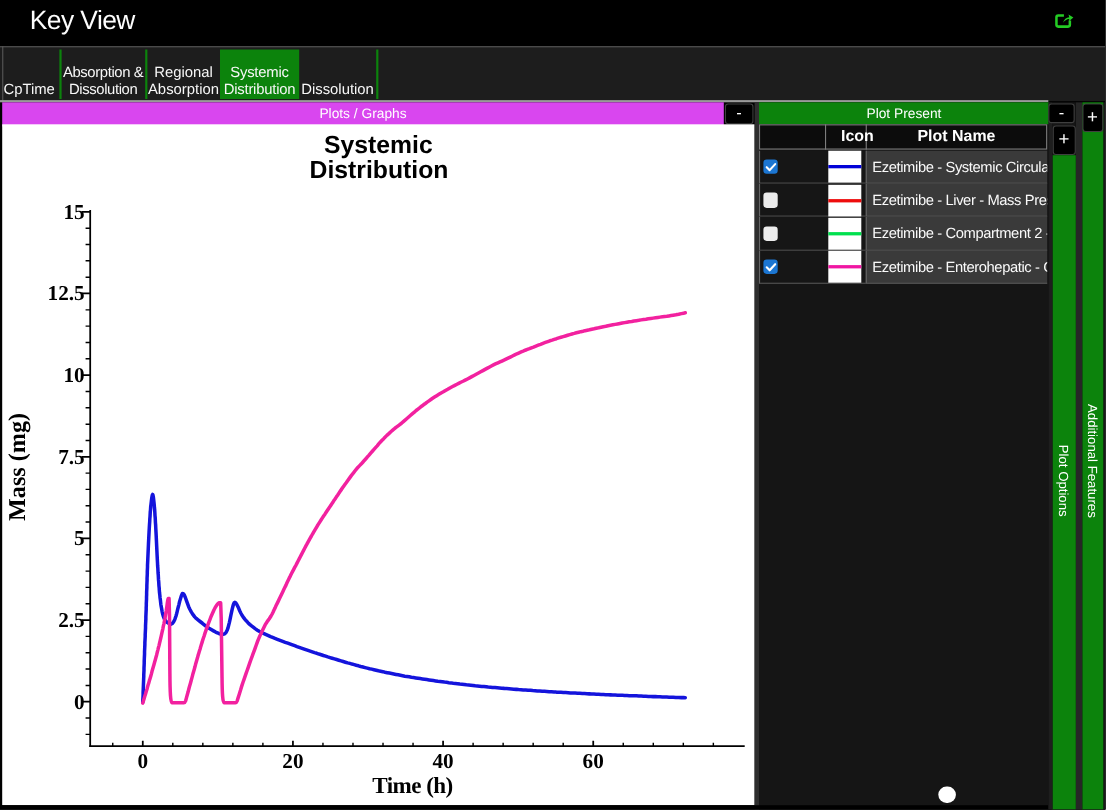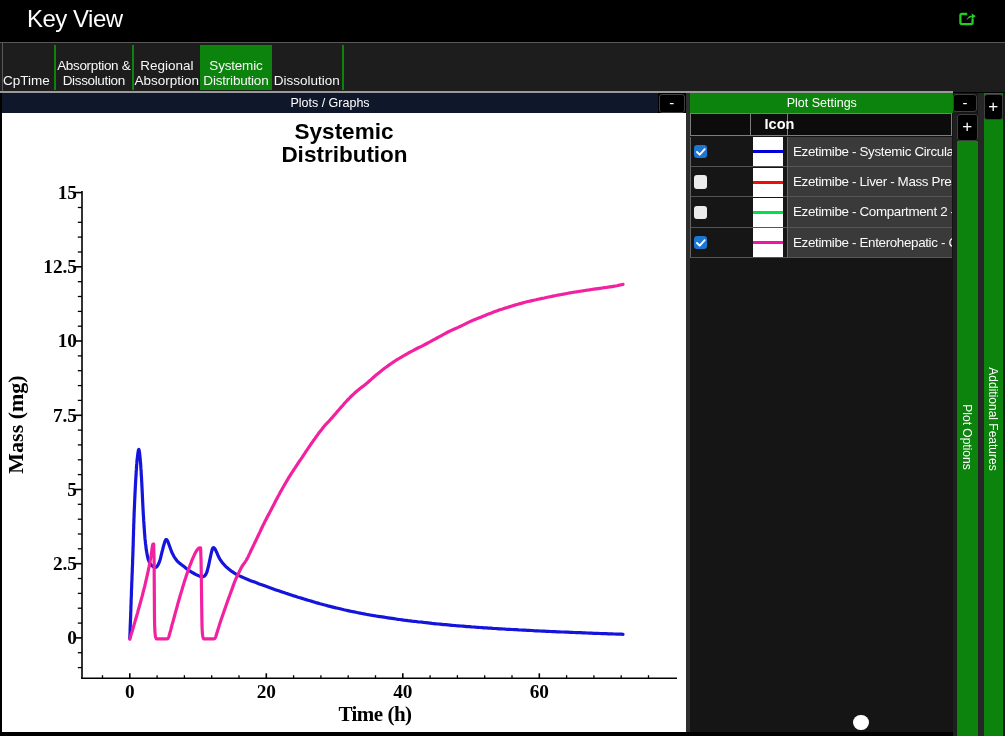--- a/index.html
+++ b/index.html
@@ -24,21 +24,21 @@
 <div class="abs tabtx" style="left:2px;top:42px;width:49px;">CpTime</div>
 <div class="abs tabtx" style="left:55.7px;top:42px;width:76.2px;letter-spacing:-0.35px;">Absorption &amp;<br>Dissolution</div>
 <div class="abs tabtx" style="left:133.9px;top:42px;width:65.8px;">Regional<br>Absorption</div>
 <div class="abs tabtx" style="left:199.7px;top:42px;width:72.5px;letter-spacing:-0.2px;">Systemic<br>Distribution</div>
 <div class="abs tabtx" style="left:272.2px;top:42px;width:69.3px;">Dissolution</div>
 <style>.tabtx { height:49.5px; display:flex; flex-direction:column; justify-content:flex-end;
  text-align:center; color:#f7f7f7; font-size:13.5px; line-height:15.2px; padding-bottom:3.5px; }</style>
 
 <div class="abs" style="left:0;top:91.4px;width:953px;height:1.6px;background:#9a9a9a;"></div>
 
-<div class="abs" style="left:2px;top:93px;width:656px;height:22px;background:#0f172a;color:#fff;font-size:12.5px;text-align:center;line-height:20px;">Plots / Graphs</div>
+<div class="abs" style="left:2px;top:93px;width:656px;height:22px;background:#d946ef;color:#fff;font-size:12.5px;text-align:center;line-height:20px;">Plots / Graphs</div>
 <div class="abs" style="left:658.5px;top:93.5px;width:26.5px;height:19px;background:#000;border:1px solid #3f3f3f;border-radius:3px;color:#fff;text-align:center;font-size:15px;line-height:16px;">-</div>
 <div class="abs" style="left:2px;top:113px;width:684px;height:619px;background:#fff;"></div>
 
 <svg class="abs" style="left:2px;top:113px" width="684" height="619" viewBox="2 113 684 619">
   <text x="344" y="138.8" text-anchor="middle" font-size="22.5" font-weight="bold" fill="#000">Systemic</text>
   <text x="344.5" y="162.1" text-anchor="middle" font-size="22.5" font-weight="bold" fill="#000">Distribution</text>
   <text x="375" y="720.5" text-anchor="middle" font-family="Liberation Serif, serif" font-size="21" font-weight="bold" letter-spacing="-0.5" fill="#000">Time (h)</text>
   <text x="23" y="424.5" text-anchor="middle" font-family="Liberation Serif, serif" font-size="22" font-weight="bold" fill="#000" transform="rotate(-90 23 424.5)">Mass (mg)</text>
 <line x1="82" y1="191" x2="82" y2="679" stroke="#000" stroke-width="1.6"></line>
 <line x1="81.2" y1="678.3" x2="677" y2="678.3" stroke="#000" stroke-width="1.6"></line>
@@ -107,26 +107,27 @@
 <line x1="593.9" y1="675.2" x2="593.9" y2="678.3" stroke="#000" stroke-width="1.3"></line>
 <line x1="621.2" y1="675.2" x2="621.2" y2="678.3" stroke="#000" stroke-width="1.3"></line>
 <line x1="648.5" y1="675.2" x2="648.5" y2="678.3" stroke="#000" stroke-width="1.3"></line>
   <path d="M129.8 638.3 L129.8 637.1 L129.9 635.5 L130.0 633.7 L130.1 631.7 L130.1 629.5 L130.2 627.1 L130.3 624.6 L130.4 622.1 L130.5 619.5 L130.6 617.0 L130.7 615.2 L130.7 613.3 L130.8 611.3 L130.9 609.4 L130.9 607.3 L131.0 605.3 L131.1 603.2 L131.1 601.0 L131.2 598.9 L131.3 596.7 L131.4 594.6 L131.4 592.4 L131.5 590.2 L131.6 588.0 L131.7 586.1 L131.7 584.2 L131.8 582.4 L131.9 580.5 L132.0 578.6 L132.0 576.7 L132.1 574.9 L132.2 572.9 L132.3 571.0 L132.3 569.0 L132.4 567.0 L132.5 564.9 L132.6 562.8 L132.6 560.6 L132.7 558.3 L132.8 556.0 L132.9 554.2 L132.9 552.4 L133.0 550.5 L133.0 548.6 L133.1 546.6 L133.2 544.6 L133.2 542.6 L133.3 540.5 L133.3 538.4 L133.4 536.3 L133.5 534.2 L133.5 532.1 L133.6 530.0 L133.7 527.8 L133.7 525.7 L133.8 523.7 L133.9 521.6 L133.9 519.6 L134.0 517.6 L134.1 515.7 L134.1 513.8 L134.2 512.0 L134.3 509.7 L134.4 507.4 L134.5 505.1 L134.6 502.8 L134.7 500.5 L134.8 498.3 L134.9 496.1 L135.0 493.9 L135.1 491.8 L135.2 489.8 L135.3 487.7 L135.4 485.8 L135.5 483.9 L135.6 482.0 L135.7 480.3 L135.8 478.6 L135.9 477.0 L136.1 474.2 L136.2 471.7 L136.4 469.4 L136.5 467.4 L136.6 465.5 L136.8 463.7 L136.9 462.1 L137.0 460.5 L137.2 459.0 L137.6 455.6 L138.0 452.5 L138.4 450.3 L138.8 449.5 L139.1 450.2 L139.4 451.8 L139.7 454.2 L140.0 457.0 L140.3 460.0 L140.4 461.6 L140.6 463.2 L140.7 464.9 L140.8 466.7 L140.9 468.7 L141.1 470.7 L141.2 472.8 L141.3 475.1 L141.5 477.5 L141.6 480.0 L141.7 481.7 L141.8 483.5 L141.9 485.4 L142.0 487.3 L142.1 489.4 L142.2 491.5 L142.3 493.6 L142.4 495.8 L142.5 497.9 L142.6 500.1 L142.7 502.2 L142.8 504.3 L142.9 506.3 L143.0 508.3 L143.1 510.2 L143.2 512.0 L143.3 514.3 L143.5 516.6 L143.6 518.8 L143.7 520.9 L143.9 523.0 L144.0 525.1 L144.1 527.0 L144.3 529.0 L144.4 530.8 L144.5 532.6 L144.7 534.3 L144.8 536.0 L145.0 538.7 L145.3 541.1 L145.5 543.4 L145.8 545.5 L146.0 547.4 L146.2 549.3 L146.5 551.0 L147.0 553.8 L147.4 556.2 L147.9 558.2 L148.4 560.0 L149.5 562.7 L150.6 564.5 L151.8 565.7 L153.0 566.5 L154.4 567.2 L155.7 567.4 L156.9 566.6 L158.0 565.0 L159.0 562.9 L160.0 560.0 L160.5 558.2 L161.0 556.2 L161.5 554.0 L162.0 552.0 L162.7 549.4 L163.3 546.8 L164.0 544.5 L164.9 541.5 L165.8 539.6 L166.7 539.7 L167.6 541.0 L168.5 543.2 L169.5 546.0 L170.5 548.8 L171.5 551.5 L172.7 554.1 L174.0 556.5 L175.5 558.8 L177.0 560.8 L178.4 562.2 L180.0 563.5 L181.9 565.0 L184.0 566.6 L186.0 568.2 L188.0 569.8 L190.0 571.1 L192.0 572.3 L194.1 573.5 L196.0 574.6 L197.6 575.3 L199.0 575.9 L200.5 576.4 L202.0 576.7 L203.3 576.6 L204.5 576.0 L205.5 574.9 L206.5 573.0 L207.2 571.1 L207.8 568.7 L208.5 566.0 L209.0 563.7 L209.5 561.2 L210.0 558.8 L210.5 556.5 L211.1 553.8 L211.7 551.4 L212.2 549.5 L212.9 548.0 L213.6 547.6 L214.4 548.2 L215.3 549.5 L216.1 551.1 L217.0 553.0 L217.9 555.2 L219.0 557.5 L220.2 559.6 L221.5 561.5 L222.7 563.1 L224.0 564.5 L225.4 566.1 L227.0 567.6 L228.7 569.0 L230.5 570.4 L232.2 571.7 L234.0 572.9 L236.0 574.1 L238.0 575.2 L240.0 576.1 L242.0 577.0 L244.0 577.9 L246.0 578.8 L247.8 579.5 L250.0 580.4 L252.1 581.2 L254.6 582.1 L257.0 583.0 L259.3 583.9 L261.6 584.7 L264.0 585.6 L265.9 586.3 L267.9 587.0 L270.0 587.8 L272.0 588.5 L274.0 589.2 L275.9 589.9 L277.9 590.6 L280.0 591.3 L281.9 591.9 L283.9 592.6 L285.9 593.3 L288.0 593.9 L290.0 594.6 L292.0 595.2 L294.0 595.9 L296.0 596.5 L298.0 597.2 L300.0 597.8 L302.0 598.4 L304.0 599.0 L306.0 599.6 L308.0 600.2 L310.0 600.8 L312.0 601.4 L314.0 602.0 L316.0 602.6 L318.0 603.1 L320.0 603.7 L322.0 604.2 L323.9 604.8 L325.9 605.3 L327.9 605.9 L330.0 606.4 L331.9 606.9 L333.9 607.4 L335.9 607.9 L337.9 608.3 L340.0 608.8 L342.0 609.3 L344.0 609.8 L346.0 610.2 L348.0 610.6 L350.0 611.1 L352.0 611.5 L354.0 611.9 L356.0 612.3 L358.0 612.7 L360.0 613.1 L362.0 613.5 L364.0 613.9 L366.0 614.3 L368.0 614.7 L370.0 615.0 L372.0 615.3 L374.0 615.7 L376.0 616.0 L378.0 616.3 L380.0 616.6 L382.0 616.9 L384.0 617.2 L386.0 617.5 L388.0 617.8 L390.0 618.1 L392.0 618.4 L394.0 618.7 L396.0 619.0 L398.0 619.3 L400.0 619.5 L402.0 619.8 L404.0 620.1 L406.0 620.3 L408.0 620.6 L410.0 620.8 L412.0 621.1 L414.0 621.3 L416.0 621.5 L418.0 621.8 L420.0 622.0 L422.0 622.2 L424.0 622.5 L426.0 622.7 L428.0 622.9 L430.0 623.1 L432.0 623.4 L434.0 623.6 L436.0 623.8 L438.0 624.0 L440.0 624.2 L441.9 624.4 L443.8 624.6 L445.8 624.7 L447.8 624.9 L450.0 625.1 L452.0 625.3 L454.1 625.5 L456.2 625.7 L458.4 625.8 L460.6 626.0 L462.8 626.2 L465.0 626.4 L467.1 626.6 L469.3 626.7 L471.4 626.9 L473.6 627.0 L475.7 627.2 L477.9 627.3 L480.0 627.5 L482.1 627.6 L484.3 627.8 L486.4 627.9 L488.6 628.1 L490.7 628.2 L492.9 628.4 L495.0 628.5 L497.1 628.6 L499.3 628.8 L501.4 628.9 L503.6 629.0 L505.7 629.2 L507.9 629.3 L510.0 629.4 L512.1 629.5 L514.3 629.6 L516.4 629.7 L518.6 629.9 L520.7 630.0 L522.9 630.1 L525.0 630.2 L527.1 630.3 L529.3 630.4 L531.4 630.5 L533.6 630.7 L535.7 630.8 L537.9 630.9 L540.0 631.0 L542.1 631.1 L544.3 631.2 L546.4 631.3 L548.6 631.4 L550.7 631.5 L552.9 631.6 L555.0 631.7 L557.1 631.8 L559.3 631.9 L561.4 632.0 L563.6 632.0 L565.7 632.1 L567.9 632.2 L570.0 632.3 L572.1 632.4 L574.3 632.5 L576.4 632.6 L578.6 632.6 L580.7 632.7 L582.9 632.8 L585.0 632.9 L587.2 633.0 L589.4 633.1 L591.6 633.2 L593.8 633.3 L595.9 633.3 L598.0 633.4 L600.0 633.5 L602.2 633.6 L604.3 633.6 L606.2 633.7 L608.2 633.8 L610.1 633.8 L612.0 633.9 L614.4 634.0 L617.0 634.1 L619.4 634.2 L621.5 634.2 L623.0 634.3" fill="none" stroke="#1414dc" stroke-width="3.2" stroke-linejoin="round" stroke-linecap="round"></path>
   <path d="M129.8 639.2 L130.2 637.8 L130.8 635.8 L131.5 633.4 L132.3 630.9 L133.0 628.5 L133.6 626.6 L134.1 624.6 L134.7 622.6 L135.3 620.6 L135.9 618.5 L136.5 616.5 L137.1 614.5 L137.7 612.4 L138.2 610.3 L138.8 608.2 L139.4 606.1 L140.0 604.0 L140.6 601.9 L141.2 599.7 L141.8 597.5 L142.4 595.4 L142.9 593.2 L143.5 591.0 L144.0 588.8 L144.6 586.7 L145.1 584.5 L145.6 582.3 L146.1 580.2 L146.6 578.0 L147.1 575.8 L147.6 573.6 L148.1 571.4 L148.5 569.2 L149.0 567.1 L149.4 565.0 L149.9 562.5 L150.3 560.1 L150.7 557.7 L151.1 555.5 L151.4 553.5 L151.8 550.6 L152.1 548.2 L152.4 546.3 L152.7 544.8 L153.0 544.2 L153.4 544.0 L153.7 544.1 L154.1 560 L154.45 612 Q154.6 638.8 156.2 638.8 L167.2 638.8 Q168.2 638.8 168.7 637.3 L169.1 635.9 L169.6 634.0 L170.2 631.8 L170.9 629.4 L171.5 627.0 L172.0 625.0 L172.6 623.0 L173.2 620.9 L173.8 618.7 L174.4 616.5 L175.0 614.2 L175.5 612.2 L176.1 610.2 L176.7 608.1 L177.3 606.0 L177.8 603.9 L178.4 601.8 L179.0 599.8 L179.6 597.8 L180.1 595.8 L180.7 593.9 L181.3 591.9 L181.9 590.0 L182.4 588.1 L183.0 586.2 L183.7 584.0 L184.3 581.9 L185.0 579.8 L185.7 577.8 L186.3 575.8 L187.0 573.8 L187.8 571.5 L188.6 569.2 L189.4 567.0 L190.2 564.8 L191.0 562.8 L191.9 560.4 L192.9 558.2 L193.8 556.1 L194.6 554.3 L196.1 551.5 L197.4 549.6 L198.3 548.6 L199.0 548.1 L199.5 547.9 L199.9 547.9 L200.3 547.9 L200.6 547.9 L201.1 562 L201.85 616 Q202.05 638.8 203.6 638.8 L214.0 638.8 Q215.1 638.8 215.6 637.3 L216.0 635.9 L216.6 634.0 L217.3 631.8 L218.0 629.5 L218.7 627.3 L219.4 624.9 L220.2 622.4 L221.0 620.0 L221.7 618.0 L222.4 616.0 L223.1 614.0 L223.8 612.0 L224.5 610.0 L225.2 608.0 L225.9 606.0 L226.6 604.0 L227.3 602.0 L228.0 600.0 L228.7 598.1 L229.4 596.2 L230.1 594.3 L230.8 592.4 L231.5 590.5 L232.2 588.6 L232.9 586.6 L233.6 584.6 L234.3 582.7 L235.0 581.0 L236.0 578.7 L236.9 576.7 L238.0 574.5 L238.9 572.6 L239.9 570.5 L240.9 568.4 L242.0 566.5 L243.4 564.4 L244.8 562.5 L246.4 560.0 L247.3 558.4 L248.2 556.6 L249.1 554.6 L250.1 552.6 L251.0 550.5 L252.0 548.5 L253.0 546.5 L254.0 544.4 L255.0 542.3 L256.0 540.2 L257.0 538.1 L258.0 536.0 L259.0 533.9 L260.0 531.9 L260.9 529.8 L261.9 527.7 L262.9 525.6 L264.0 523.5 L264.9 521.6 L265.9 519.7 L266.9 517.8 L267.9 515.8 L269.0 513.9 L270.0 511.9 L271.0 510.0 L272.0 508.1 L273.0 506.1 L274.0 504.2 L275.0 502.2 L276.0 500.3 L277.0 498.4 L278.0 496.5 L279.0 494.7 L280.0 492.8 L281.0 491.0 L282.0 489.2 L283.0 487.5 L284.0 485.7 L285.0 484.0 L286.2 482.0 L287.3 480.1 L288.4 478.2 L289.6 476.3 L290.8 474.4 L292.0 472.5 L293.1 470.8 L294.2 469.1 L295.4 467.4 L296.5 465.7 L297.7 463.9 L298.8 462.2 L300.0 460.5 L301.1 458.8 L302.3 457.1 L303.4 455.3 L304.6 453.6 L305.7 451.9 L306.9 450.2 L308.0 448.5 L309.1 446.8 L310.3 445.1 L311.4 443.5 L312.6 441.8 L313.7 440.2 L314.9 438.6 L316.0 437.0 L317.4 435.1 L318.7 433.3 L320.1 431.4 L321.5 429.7 L322.8 428.0 L324.0 426.5 L325.5 424.7 L326.9 423.3 L328.3 421.9 L330.0 420.0 L331.2 418.6 L332.6 417.1 L334.0 415.4 L335.5 413.7 L337.0 411.9 L338.5 410.2 L340.0 408.5 L341.4 406.9 L342.9 405.3 L344.3 403.6 L345.7 402.0 L347.1 400.5 L348.6 399.0 L350.0 397.5 L351.7 395.8 L353.5 394.2 L355.3 392.5 L357.0 391.0 L358.6 389.7 L360.0 388.5 L361.9 387.1 L363.1 386.2 L365.0 384.8 L366.4 383.6 L368.0 382.2 L369.7 380.7 L371.5 379.1 L373.3 377.5 L375.0 376.0 L376.7 374.6 L378.3 373.2 L380.0 371.9 L381.7 370.6 L383.3 369.3 L385.0 368.0 L386.7 366.8 L388.3 365.6 L390.0 364.4 L391.7 363.2 L393.3 362.1 L395.0 361.0 L397.0 359.7 L399.0 358.5 L401.0 357.3 L403.0 356.2 L405.0 355.0 L407.0 353.9 L409.0 352.7 L411.0 351.6 L413.0 350.6 L415.0 349.5 L417.0 348.5 L418.9 347.5 L420.9 346.6 L422.9 345.6 L425.0 344.5 L426.9 343.5 L428.9 342.4 L430.9 341.3 L432.9 340.2 L435.0 339.1 L437.0 338.0 L439.0 336.9 L441.0 335.8 L443.1 334.7 L445.1 333.6 L447.1 332.5 L449.0 331.5 L450.9 330.6 L452.7 329.8 L454.5 329.0 L456.3 328.2 L458.1 327.4 L460.0 326.5 L461.9 325.6 L463.9 324.6 L465.9 323.6 L467.9 322.6 L469.9 321.6 L472.0 320.7 L473.8 319.9 L475.6 319.2 L477.5 318.4 L479.4 317.7 L481.3 317.0 L483.1 316.2 L485.0 315.5 L487.2 314.6 L489.3 313.8 L491.4 313.0 L493.6 312.1 L495.8 311.3 L498.0 310.5 L499.9 309.8 L501.9 309.2 L503.9 308.5 L505.9 307.9 L508.0 307.2 L510.0 306.6 L512.0 306.0 L514.0 305.4 L516.0 304.8 L518.0 304.2 L520.0 303.6 L522.0 303.1 L524.0 302.5 L526.0 302.0 L528.0 301.5 L530.0 301.1 L531.9 300.6 L533.9 300.2 L535.9 299.8 L537.9 299.3 L540.0 298.9 L542.1 298.4 L544.2 298.0 L546.4 297.5 L548.5 297.0 L550.7 296.6 L552.8 296.1 L555.0 295.7 L557.1 295.3 L559.3 294.9 L561.4 294.5 L563.6 294.1 L565.7 293.7 L567.9 293.3 L570.0 292.9 L572.1 292.5 L574.3 292.2 L576.4 291.8 L578.6 291.5 L580.7 291.2 L582.9 290.8 L585.0 290.5 L587.2 290.2 L589.4 289.8 L591.6 289.5 L593.8 289.2 L595.9 288.9 L598.0 288.6 L600.0 288.3 L602.2 288.0 L604.3 287.7 L606.2 287.5 L608.2 287.2 L610.1 286.9 L612.0 286.6 L614.4 286.2 L617.0 285.7 L619.4 285.1 L621.5 284.7 L623.0 284.4" fill="none" stroke="#f2219f" stroke-width="3.2" stroke-linejoin="round" stroke-linecap="round"></path>
 </svg>
 
 <div class="abs" style="left:686px;top:93px;width:4px;height:643px;background:#2e2e2e;"></div>
 
 <div class="abs" style="left:690px;top:93px;width:263px;height:643px;background:#151515;"></div>
-<div class="abs" style="left:690px;top:93px;width:263.5px;height:20px;background:#0c830c;color:#fff;font-size:12.5px;text-align:center;line-height:20px;">Plot Settings</div>
+<div class="abs" style="left:690px;top:93px;width:263.5px;height:20px;background:#0c830c;color:#fff;font-size:12.5px;text-align:center;line-height:20px;">Plot Present</div>
 
 <div class="abs" style="left:689.5px;top:113.3px;width:262px;height:23.2px;background:#0c0c0c;border:1px solid #7d7d7d;"></div>
 <div class="abs" style="left:749.5px;top:113.3px;width:1px;height:23.2px;background:#7d7d7d;"></div>
 <div class="abs" style="left:786.5px;top:113.3px;width:1px;height:23.2px;background:#7d7d7d;"></div>
 <div class="abs" style="left:749.5px;top:113.3px;width:60px;height:23.2px;color:#fff;font-weight:bold;font-size:14.5px;text-align:center;line-height:23.2px;">Icon</div>
+<div class="abs" style="left:787.5px;top:113.3px;width:164px;height:23.2px;color:#fff;font-weight:bold;font-size:14.5px;text-align:center;line-height:23.2px;">Plot Name</div>
 <div class="abs" style="left:689.5px;top:136.5px;width:60px;height:30.4px;background:#161616;border-left:1px solid #666;border-bottom:1px solid #555;"></div>
 <div class="abs" style="left:693.5px;top:144.7px;width:13.5px;height:13.5px;background:#1c76d2;border-radius:3px;">
 <svg width="13.5" height="13.5" viewBox="0 0 13.5 13.5">
         <path d="M3 7 L5.7 9.7 L10.7 4.2" fill="none" stroke="#fff" stroke-width="1.9" stroke-linecap="round" stroke-linejoin="round"></path>
       </svg></div>
 <div class="abs" style="left:749.5px;top:136.5px;width:37px;height:30.4px;background:#161616;border-bottom:1px solid #555;"></div>
 <div class="abs" style="left:753px;top:137.2px;width:30px;height:29px;background:#fff;"></div>
 <div class="abs" style="left:753px;top:150.2px;width:30px;height:3px;background:#0202d8;"></div>
 <div class="abs" style="left:786.5px;top:136.5px;width:165px;height:30.4px;background:#3a3a3a;border-bottom:1px solid #555;border-left:1px solid #666;color:#fafafa;font-size:13.4px;letter-spacing:-0.35px;line-height:30.4px;padding-left:5.5px;white-space:nowrap;overflow:hidden;">Ezetimibe - Systemic Circulation</div>
 <div class="abs" style="left:689.5px;top:166.9px;width:60px;height:30.4px;background:#161616;border-left:1px solid #666;border-bottom:1px solid #555;"></div>

